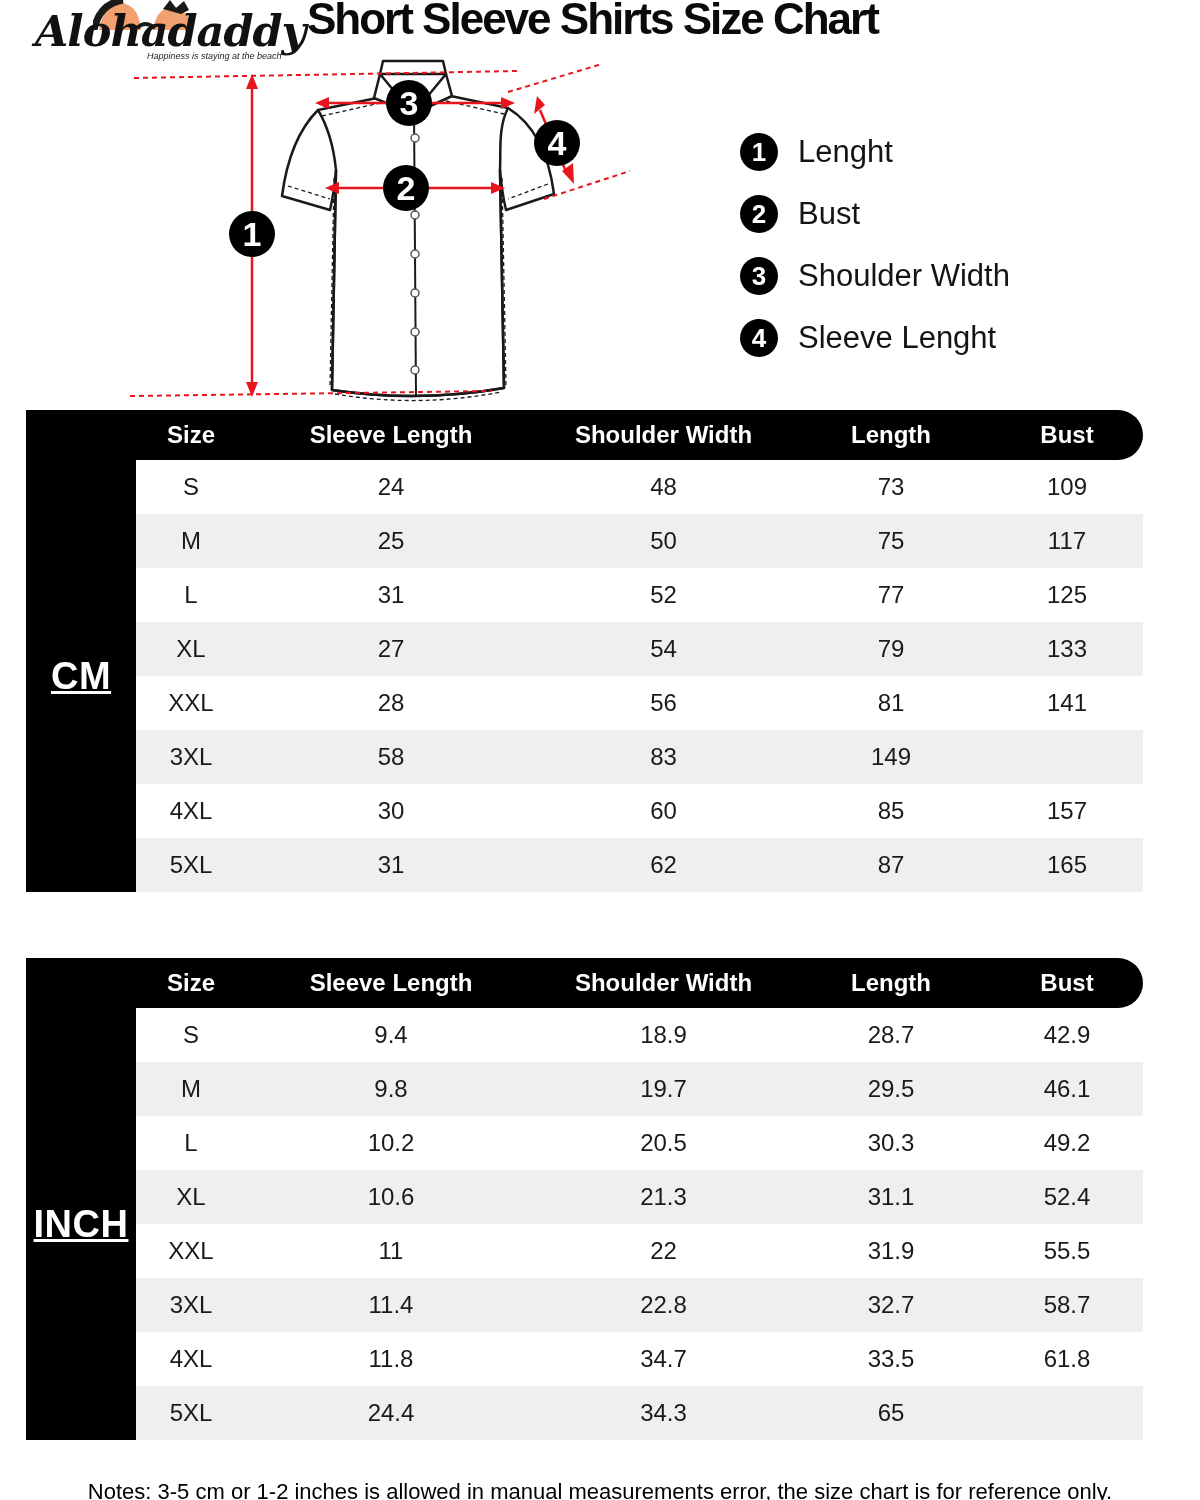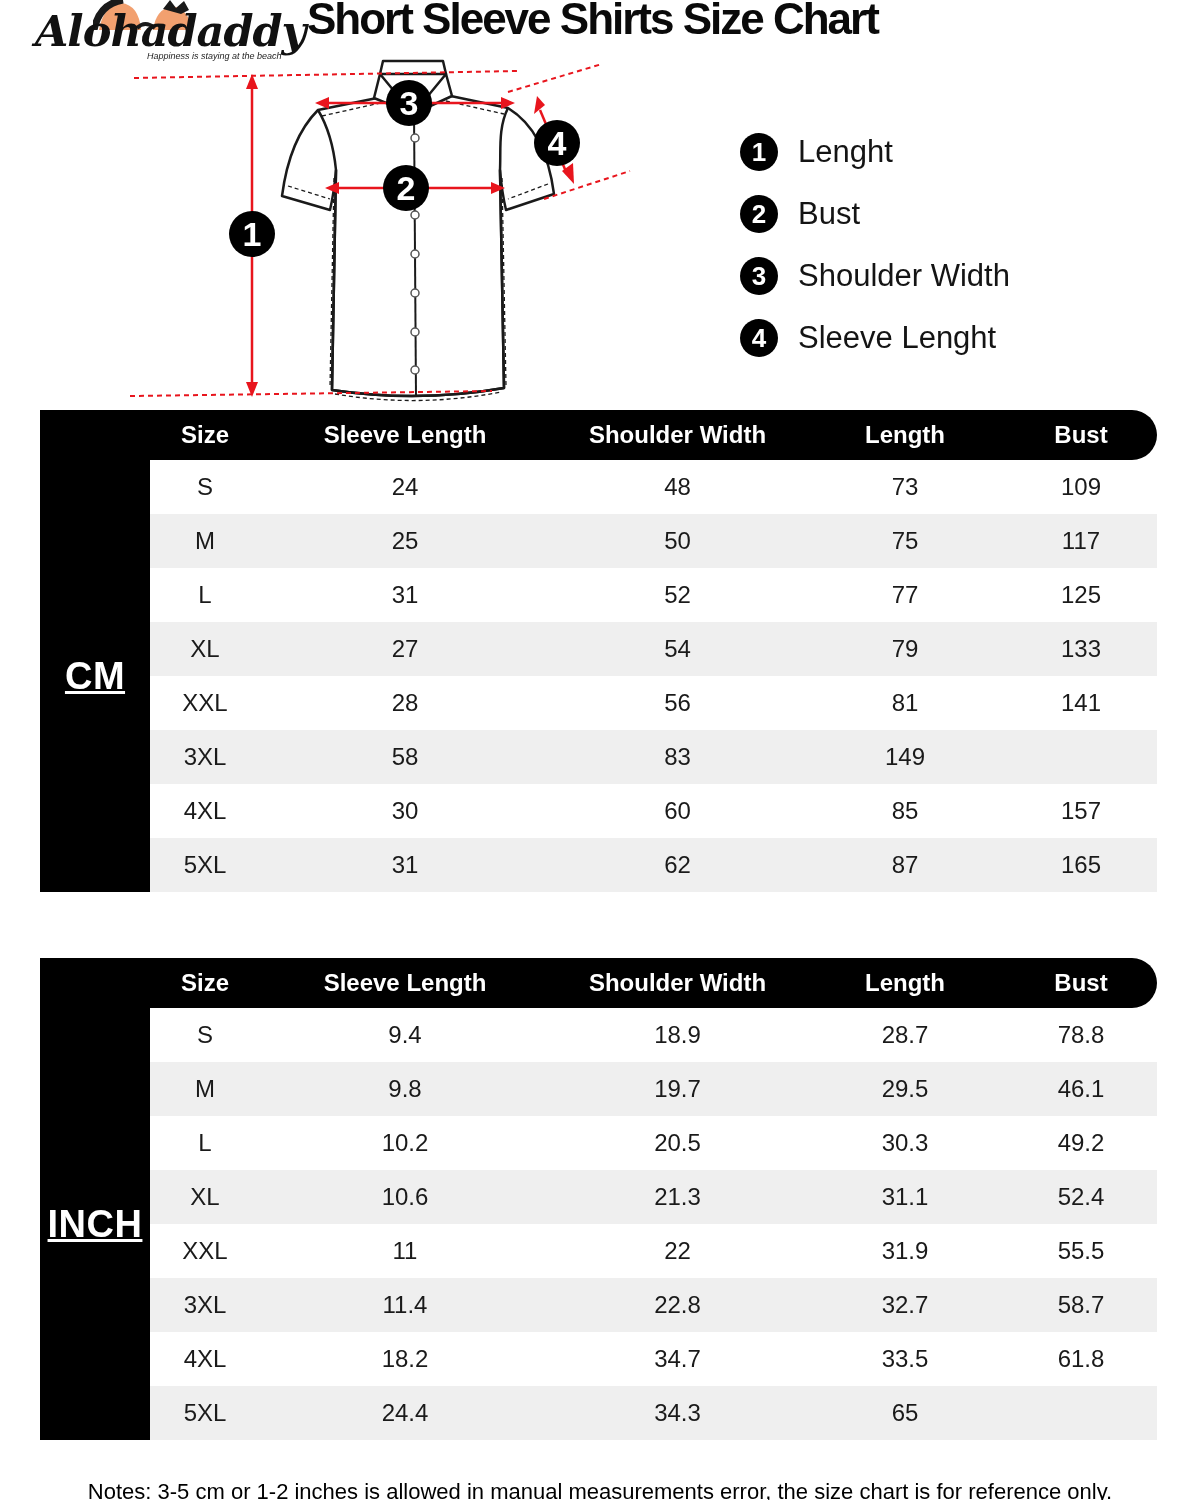--- a/index.html
+++ b/index.html
@@ -26,21 +26,21 @@
   .legend-item{display:flex;align-items:center;height:38px;}
   .legend-num{
     width:38px;height:38px;border-radius:50%;background:#000;color:#fff;
     display:flex;align-items:center;justify-content:center;
     font-size:26px;font-weight:bold;flex:0 0 38px;
   }
   .legend-label{margin-left:20px;font-size:31px;color:#141414;white-space:nowrap;}
   
   .diagram{position:absolute;left:130px;top:58px;}
   
-  .size-table{position:absolute;left:40px;width:1117px;}
+  .size-table{position:absolute;left:26px;width:1117px;}
   #table-cm{top:410px;}
   #table-inch{top:958px;}
   .thead{
     height:50px;background:#000;border-radius:0 25px 25px 0;
     display:grid;grid-template-columns:110px 110px 290px 255px 200px 152px;
     align-items:center;color:#fff;font-weight:bold;font-size:24px;text-align:center;
   }
   .tbody{display:flex;}
   .side-label{
     width:110px;background:#000;color:#fff;
@@ -249,21 +249,21 @@
     <div class="th">Bust</div>
   </div>
   <div class="tbody">
     <div class="side-label">INCH</div>
     <div class="rows">
         <div class="row">
           <div class="cell">S</div>
           <div class="cell">9.4</div>
           <div class="cell">18.9</div>
           <div class="cell">28.7</div>
-          <div class="cell">78.8</div>
+          <div class="cell">42.9</div>
         </div>
         <div class="row">
           <div class="cell">M</div>
           <div class="cell">9.8</div>
           <div class="cell">19.7</div>
           <div class="cell">29.5</div>
           <div class="cell">46.1</div>
         </div>
         <div class="row">
           <div class="cell">L</div>
@@ -288,21 +288,21 @@
         </div>
         <div class="row">
           <div class="cell">3XL</div>
           <div class="cell">11.4</div>
           <div class="cell">22.8</div>
           <div class="cell">32.7</div>
           <div class="cell">58.7</div>
         </div>
         <div class="row">
           <div class="cell">4XL</div>
-          <div class="cell">18.2</div>
+          <div class="cell">11.8</div>
           <div class="cell">34.7</div>
           <div class="cell">33.5</div>
           <div class="cell">61.8</div>
         </div>
         <div class="row">
           <div class="cell">5XL</div>
           <div class="cell">24.4</div>
           <div class="cell">34.3</div>
           <div class="cell">65</div>
         </div>

